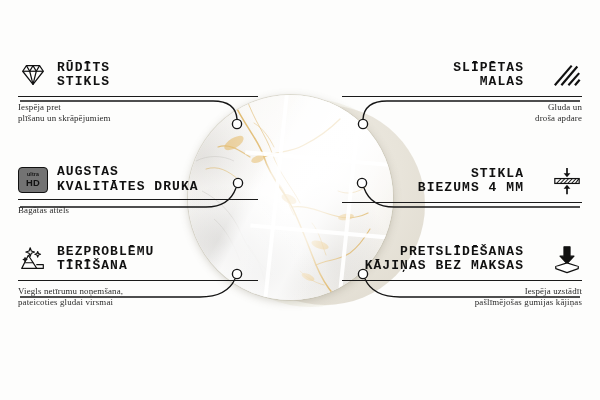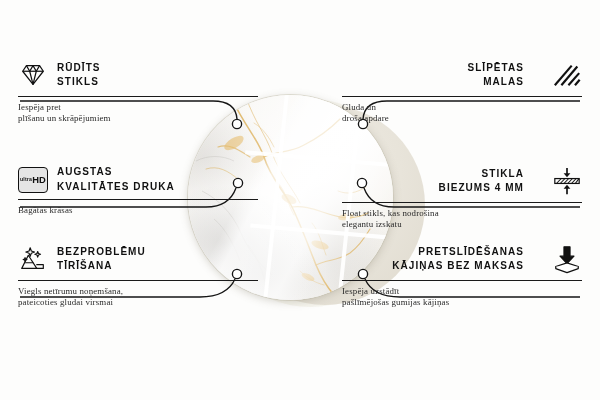--- a/index.html
+++ b/index.html
@@ -68,55 +68,55 @@
   #links path{fill:none;stroke:#151515;stroke-width:1.35;}
   #links circle{fill:#ffffff;stroke:#151515;stroke-width:1.35;}
 
   
   .feat{position:absolute;width:240px;}
   .feat .head{display:flex;align-items:center;gap:9px;}
   .feat.right .head{justify-content:flex-end;flex-direction:row;gap:28px;}
   .feat .titles{display:flex;flex-direction:column;gap:2px;}
   .feat.right .titles{align-items:flex-end;}
   .t1,.t2{
-    font-family:Liberation Sans, sans-serif;
+    font-family:Liberation Mono, monospace;
     font-weight:700;
-    font-size:10px;
+    font-size:13px;
     letter-spacing:1.05px;
     color:#111111;
     line-height:12.5px;
     white-space:nowrap;
   }
   .rule{height:1px;background:#1a1a1a;margin-top:6px;width:100%;}
   .desc{
     margin-top:5px;
     font-family:"Liberation Serif", serif;
     font-size:8.9px;
     line-height:11.4px;
     color:#2a2a2a;
     letter-spacing:.15px;
   }
-  .feat.right .desc{}
+  .feat.right .desc{text-align:right;}
   .desc span{display:block;white-space:nowrap;}
 
   
   #feat-tempered{left:18px;top:60px;}
   #feat-print{left:18px;top:166px;}
   #feat-clean{left:18px;top:244px;}
   #feat-edges{left:342px;top:60px;}
   #feat-thick{left:342px;top:166px;}
   #feat-feet{left:342px;top:244px;}
 
   
   .icon{width:30px;height:30px;flex:0 0 30px;display:block;}
   .icon svg{display:block;width:30px;height:30px;}
   .hdbox{
     width:28px;height:24px;border:1.4px solid #111;border-radius:4px;
-    display:flex;flex-direction:row;align-items:center;justify-content:center;
-    flex:0 0 28px;background:#e5e5e5;line-height:1;text-align:center;
+    display:flex;flex-direction:column;align-items:center;justify-content:center;
+    flex:0 0 28px;background:#737373;line-height:1;text-align:center;
   }
   .hdbox .u{font-family:"Liberation Sans",sans-serif;font-size:5.2px;font-weight:700;letter-spacing:.2px;color:#111;}
   .hdbox .h{font-family:"Liberation Sans",sans-serif;font-size:9.4px;font-weight:700;letter-spacing:.2px;color:#111;margin-top:.5px;}
 </style>
 </head>
 <body>
 
 <div id="stage">
 
   <div id="product-area">
@@ -214,21 +214,21 @@
         <span class="u">ultra</span>
         <span class="h">HD</span>
       </span>
       <span class="titles">
         <span class="t1">AUGSTAS</span>
         <span class="t2">KVALITĀTES DRUKA</span>
       </span>
     </div>
     <div class="rule"></div>
     <div class="desc">
-      <span>Bagātas krāsas</span>
+      <span>Bagātas attēls</span>
     </div>
   </div>
 
   <div class="feat left" id="feat-clean">
     <div class="head">
       <span class="icon">
         <svg viewBox="0 0 32 32">
           <g fill="none" stroke="#111" stroke-width="1.25" stroke-linejoin="round" stroke-linecap="round">
             <path d="M4 26 L11 12 L20 26 Z"></path>
             <path d="M20 26 L27 26 L27 22 L20 22"></path>
@@ -295,24 +295,20 @@
               <path d="M9 18.4 L13.6 13.6"></path>
             <path d="M13 18.4 L17.6 13.6"></path>
               <path d="M17 18.4 L21.6 13.6"></path>
             <path d="M21 18.4 L25.6 13.6"></path>
               <path d="M25 18.4 L28.6 13.8"></path>
           </g>
         </svg>
       </span>
     </div>
     <div class="rule"></div>
-    <div class="desc">
-      <span>Float stikls, kas nodrošina</span>
-      <span>elegantu izskatu</span>
-    </div>
   </div>
 
   <div class="feat right" id="feat-feet">
     <div class="head">
       <span class="titles">
         <span class="t1">PRETSLĪDĒŠANAS</span>
         <span class="t2">KĀJIŅAS BEZ MAKSAS</span>
       </span>
       <span class="icon">
         <svg viewBox="0 0 32 32">

